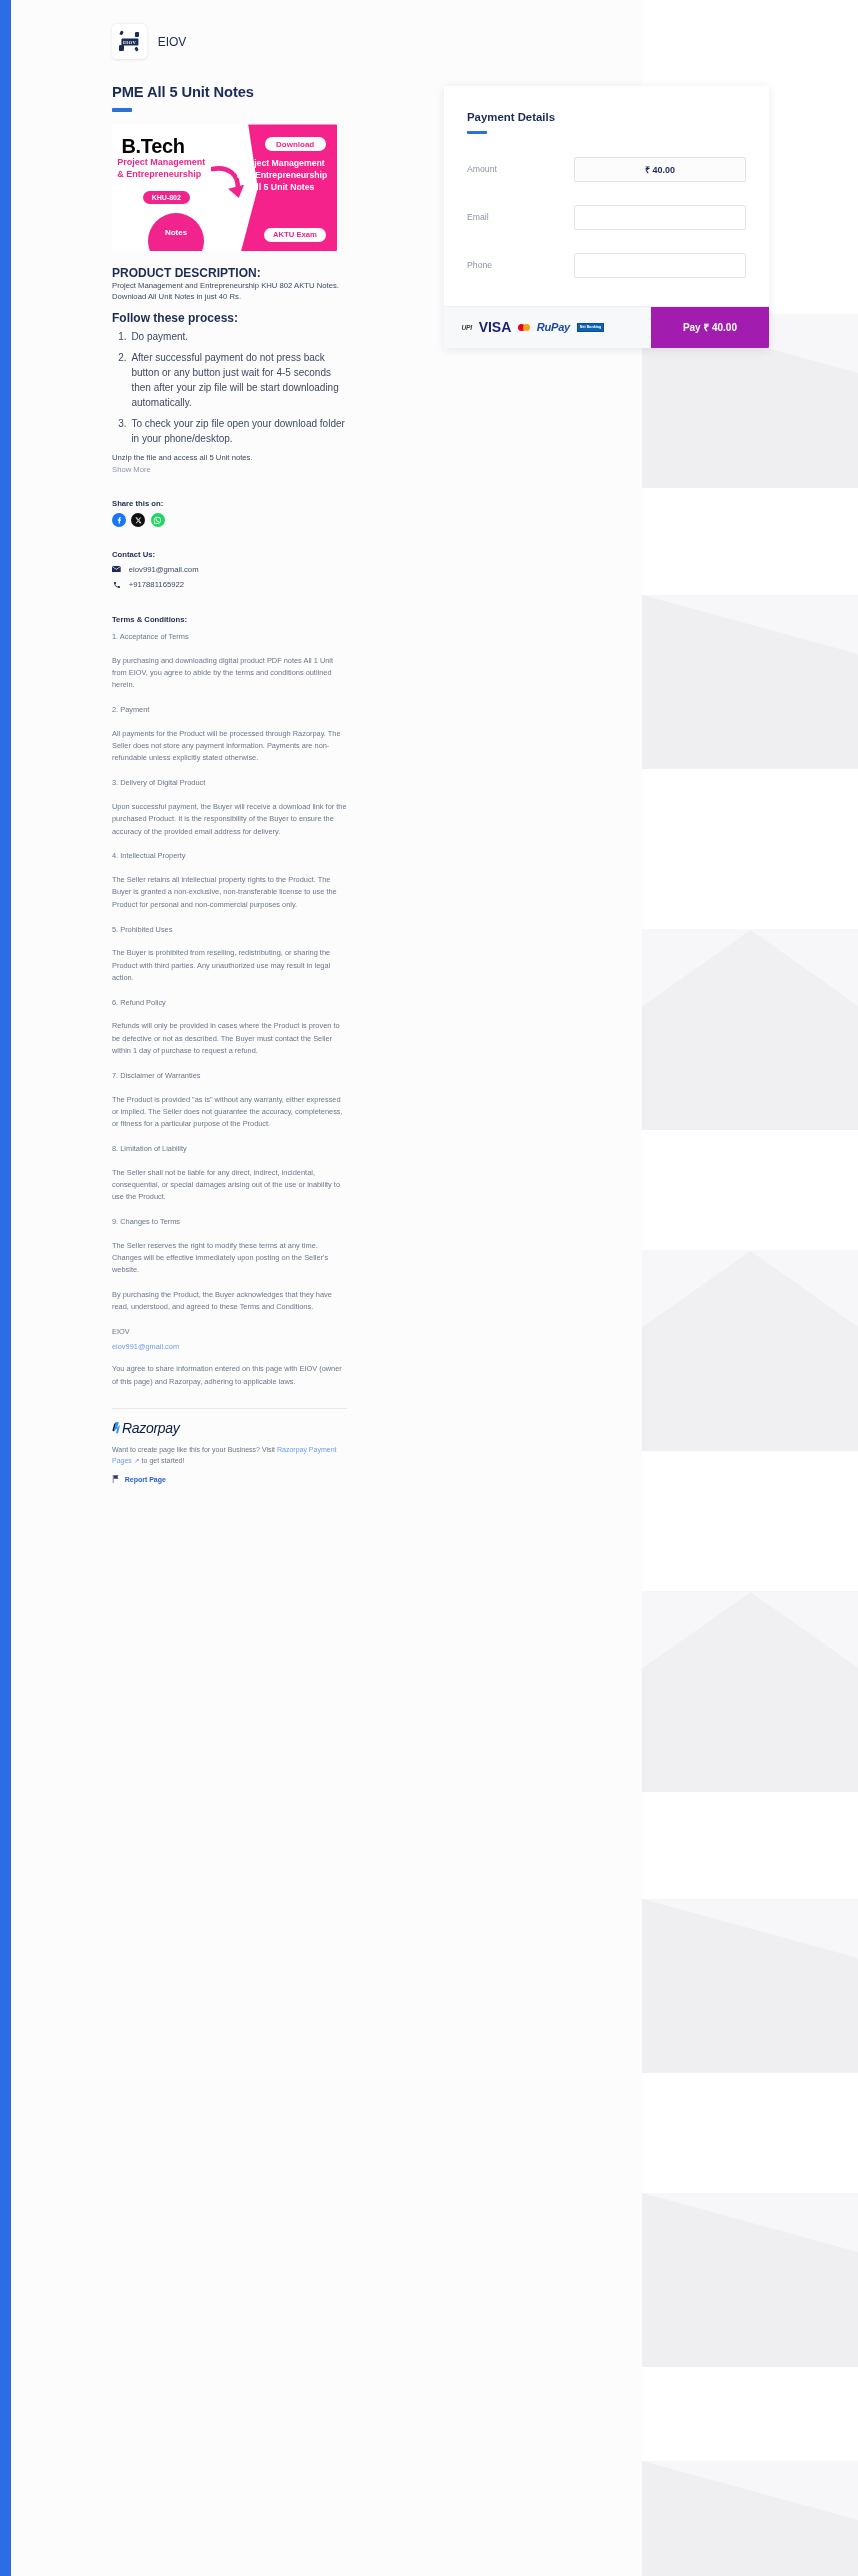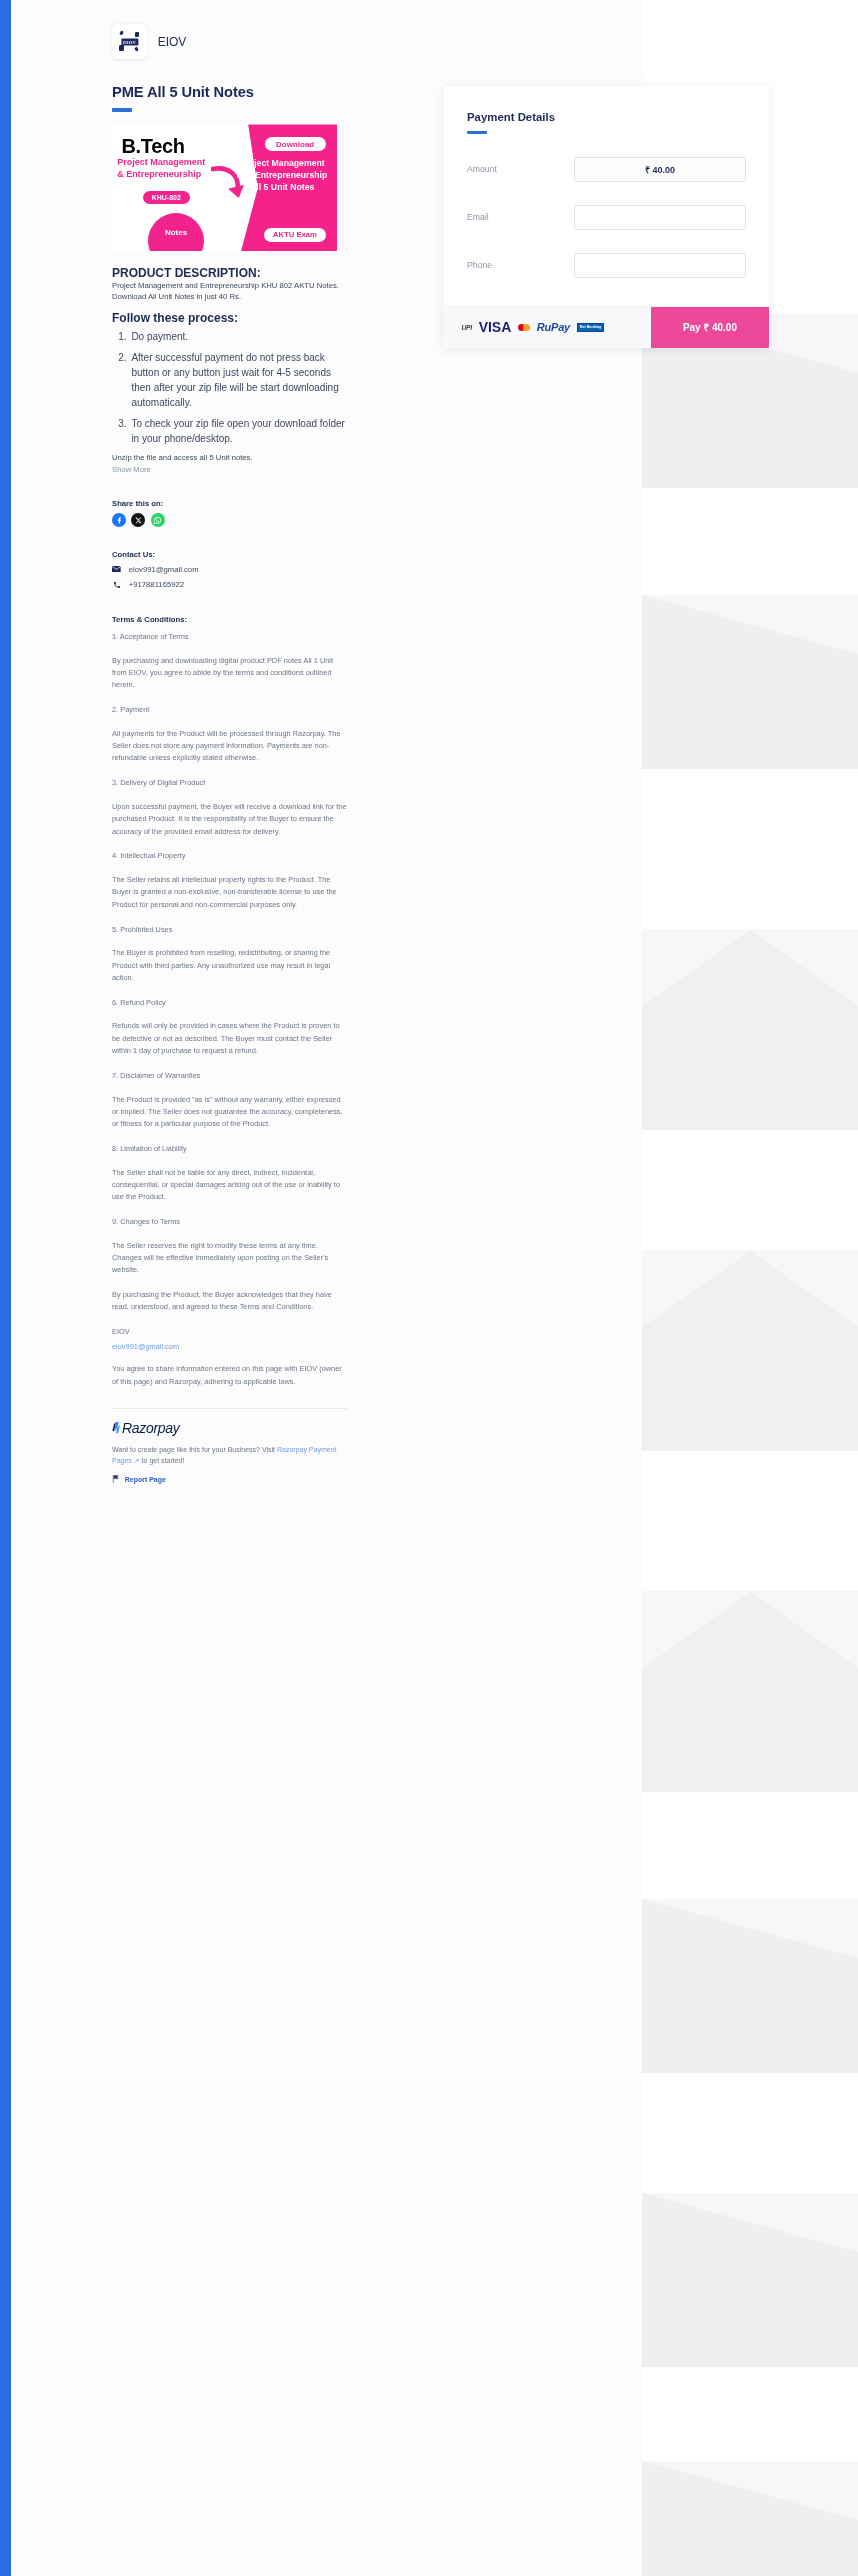--- a/index.html
+++ b/index.html
@@ -396,21 +396,21 @@
     background: #0e62b5;
     color: #fff;
     font-size: 3.7px;
     font-weight: 700;
     padding: 1.3px 2px;
     line-height: 1.15;
     text-align: center;
     border: 0.7px solid #0a4d90;
   }
   .pay-button {
-    background: #ec4899;
+    background: #a21caf;
     color: #fff;
     border: none;
     font-size: 10px;
     font-weight: 700;
     padding: 13.4px 32px;
     cursor: pointer;
     font-family: "Liberation Sans", sans-serif;
     white-space: nowrap;
   }
 </style>

